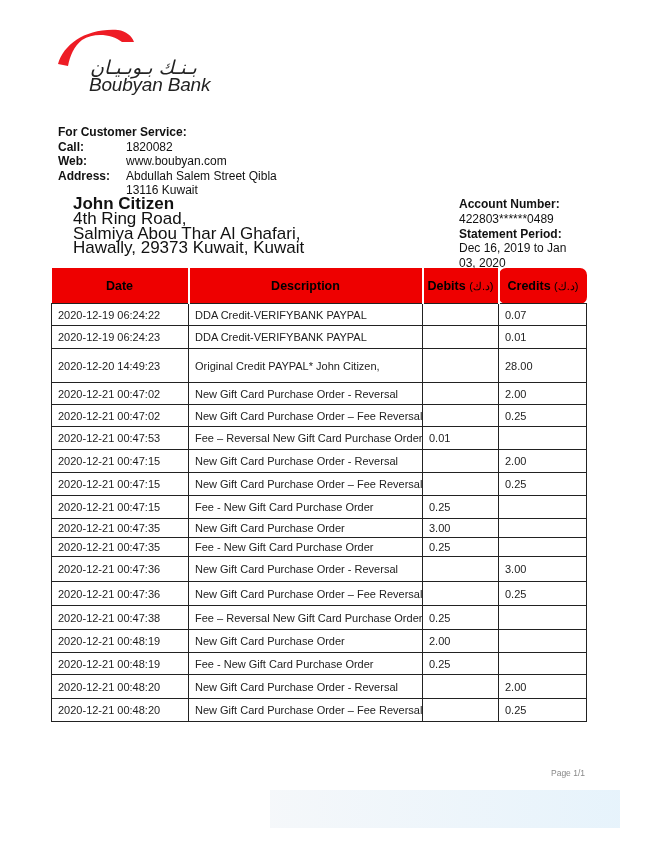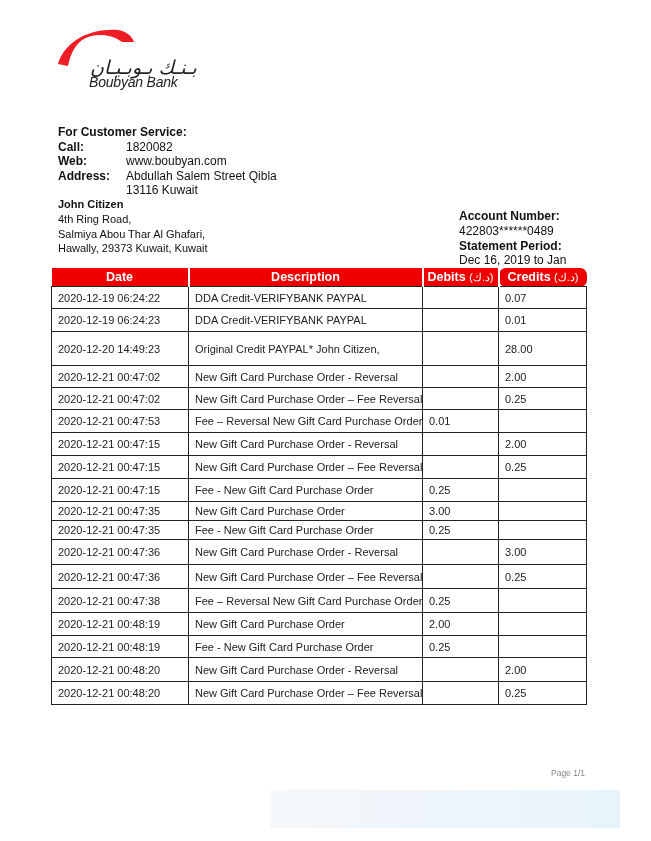--- a/index.html
+++ b/index.html
@@ -2,37 +2,37 @@
 <html><head>
 <meta charset="utf-8">
 <style>
   html, body { margin:0; padding:0; background:#ffffff; }
   body { width:651px; height:841px; position:relative; overflow:hidden;
          font-family:"Liberation Sans", sans-serif; color:#111; }
   .logo { position:absolute; left:56px; top:26px; width:160px; height:70px;font-style:italic; }
   .logo svg { position:absolute; left:0; top:0; }
   .logo .ar { position:absolute; left:34px; top:30px; font-size:19px; color:#222;
               font-family:"DejaVu Sans", sans-serif; letter-spacing:1px; direction:rtl; }
-  .logo .en { position:absolute; left:33px; top:48px; font-size:14px; color:#222;
+  .logo .en { position:absolute; left:33px; top:48px; font-size:19px; color:#222;
               font-family:"Liberation Sans", sans-serif; letter-spacing:-0.2px;text-align:right; }
 
   .cs { position:absolute; left:58px; top:125px; font-size:12px; line-height:14.5px; }
   .cs .title { font-weight:bold; }
   .cs .row { display:flex; }
   .cs .lbl { font-weight:bold; width:68px; }
   .cs .val { }
-  .cust { position:absolute; left:58px; top:197px; font-size:11px; line-height:14.8px; }
+  .cust { position:absolute; left:73px; top:197px; font-size:17px; line-height:14.8px; }
   .cust .name { font-weight:bold; }
-  .acct { position:absolute; left:459px; top:197px; font-size:12px; line-height:14.8px; width:120px;margin-top:12px; }
+  .acct { position:absolute; left:459px; top:197px; font-size:12px; line-height:14.8px; width:120px; }
   .acct .lbl { font-weight:bold; }
 
   table.tx { position:absolute; left:51px; top:268px; width:535px; border-collapse:collapse;
              font-size:11px; table-layout:fixed; }
-  table.tx th { background:#ee0000; color:#ffffff; font-weight:bold; font-size:12.5px;
-                height:18px; padding:0; border-right:2px solid #fff; text-align:center; }
+  table.tx th { background:#ee0000; color:#000000; font-weight:bold; font-size:12.5px;
+                height:35px; padding:0; border-right:2px solid #fff; text-align:center; }
   table.tx th:last-child { border-right:none;border-radius:7px; }
   table.tx th .cur { font-weight:normal; font-size:11px; }
   table.tx td { border:1px solid #222; padding:0 6px; color:#222; white-space:nowrap; overflow:hidden; }
   table.tx tbody tr:first-child td { border-top:1px solid #222; }
 
   .pageno { position:absolute; left:539px; top:768px; font-size:8.5px; color:#888;margin-left:12px; }
   .faint { position:absolute; left:270px; top:790px; width:350px; height:38px;
            background:linear-gradient(90deg, rgba(235,240,245,0.5), rgba(220,238,250,0.7)); }
 </style>
 </head>

